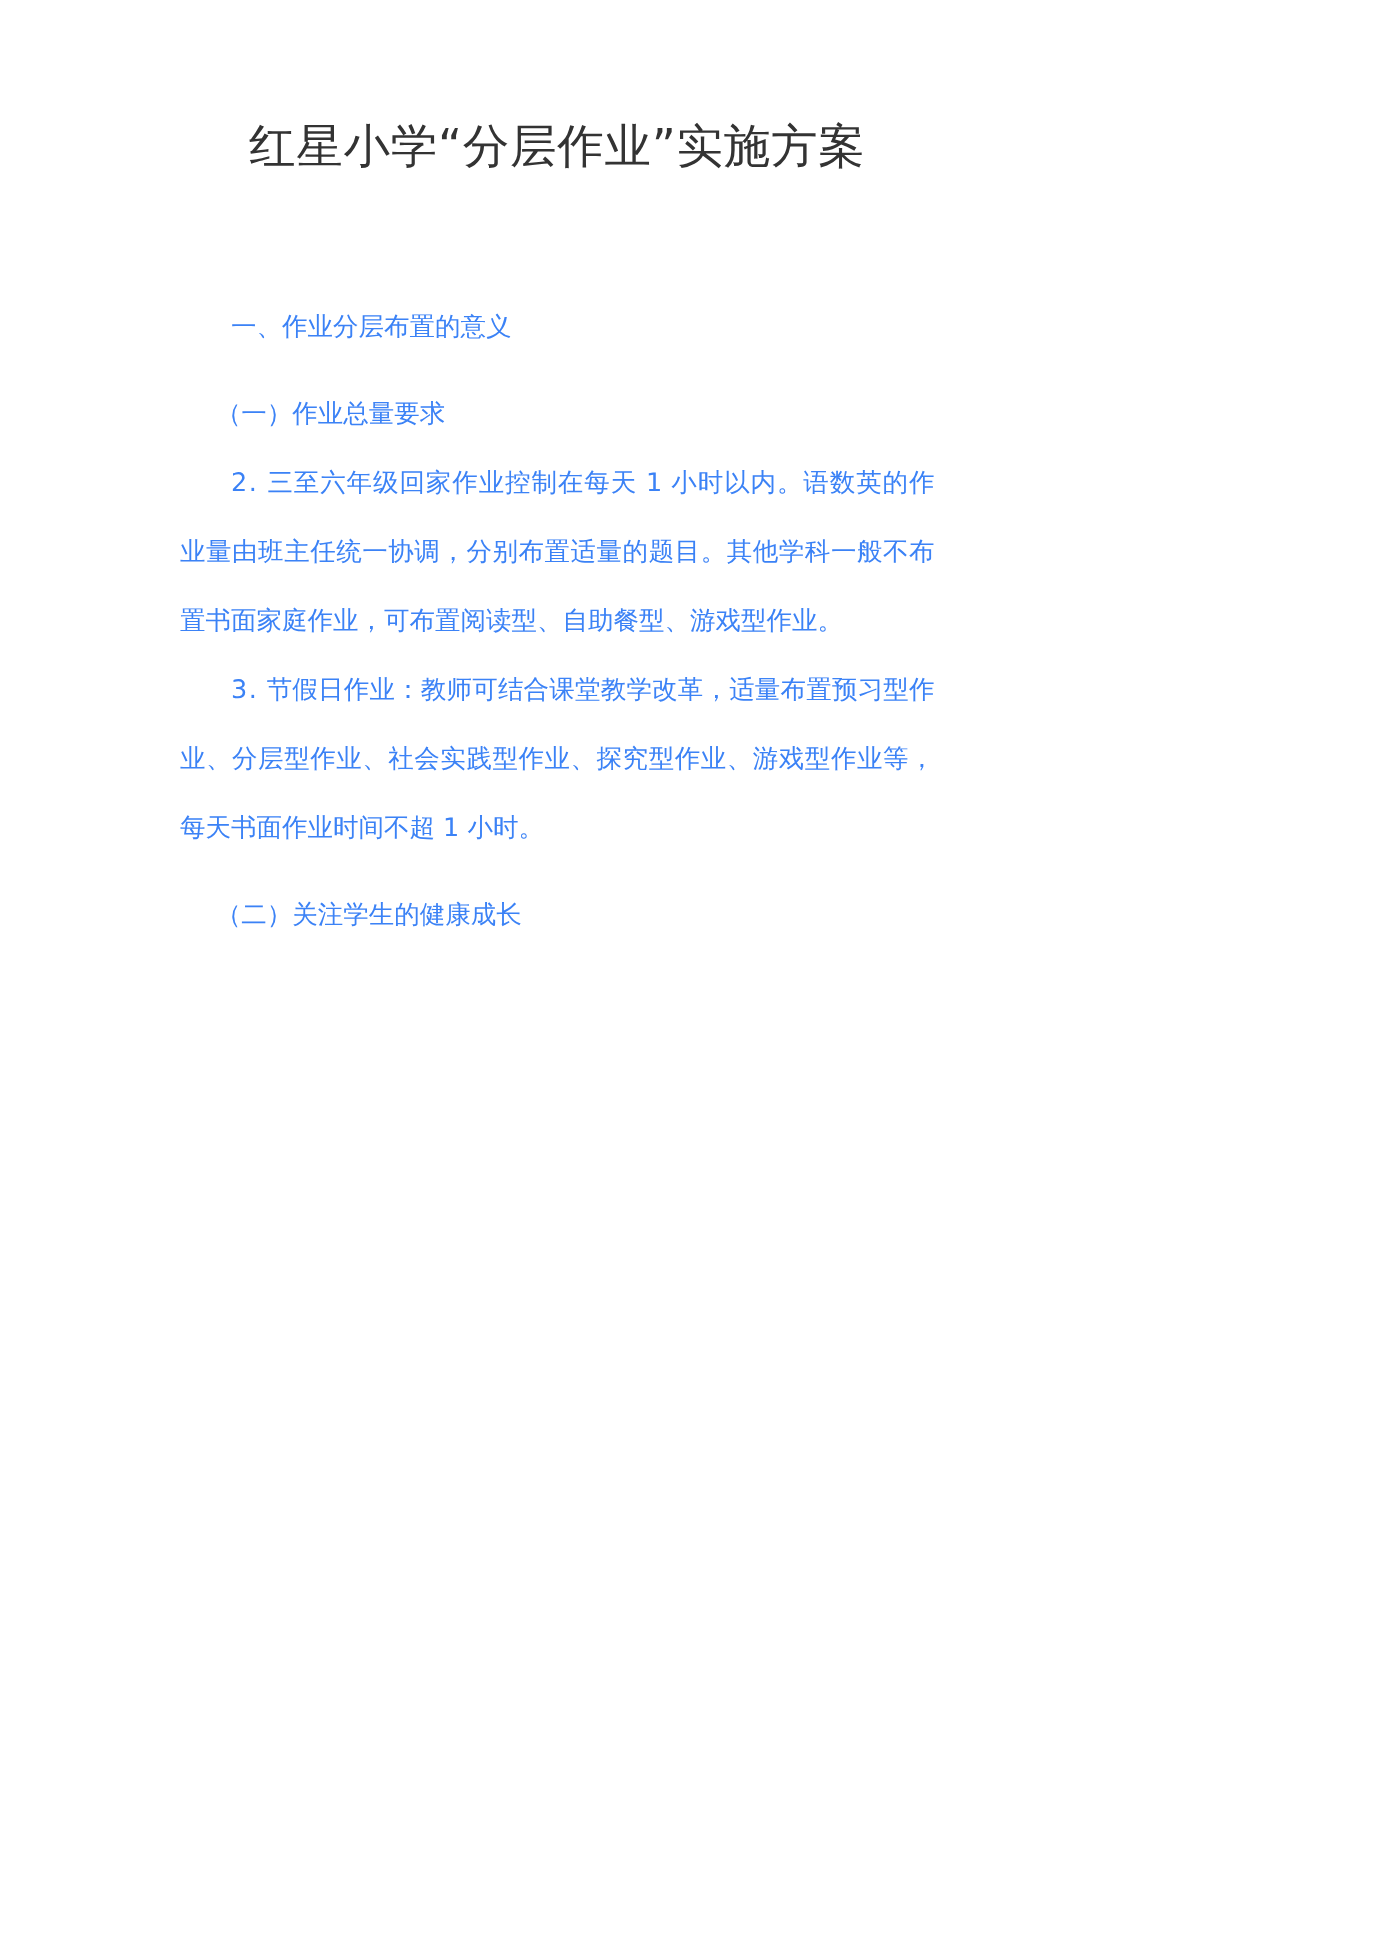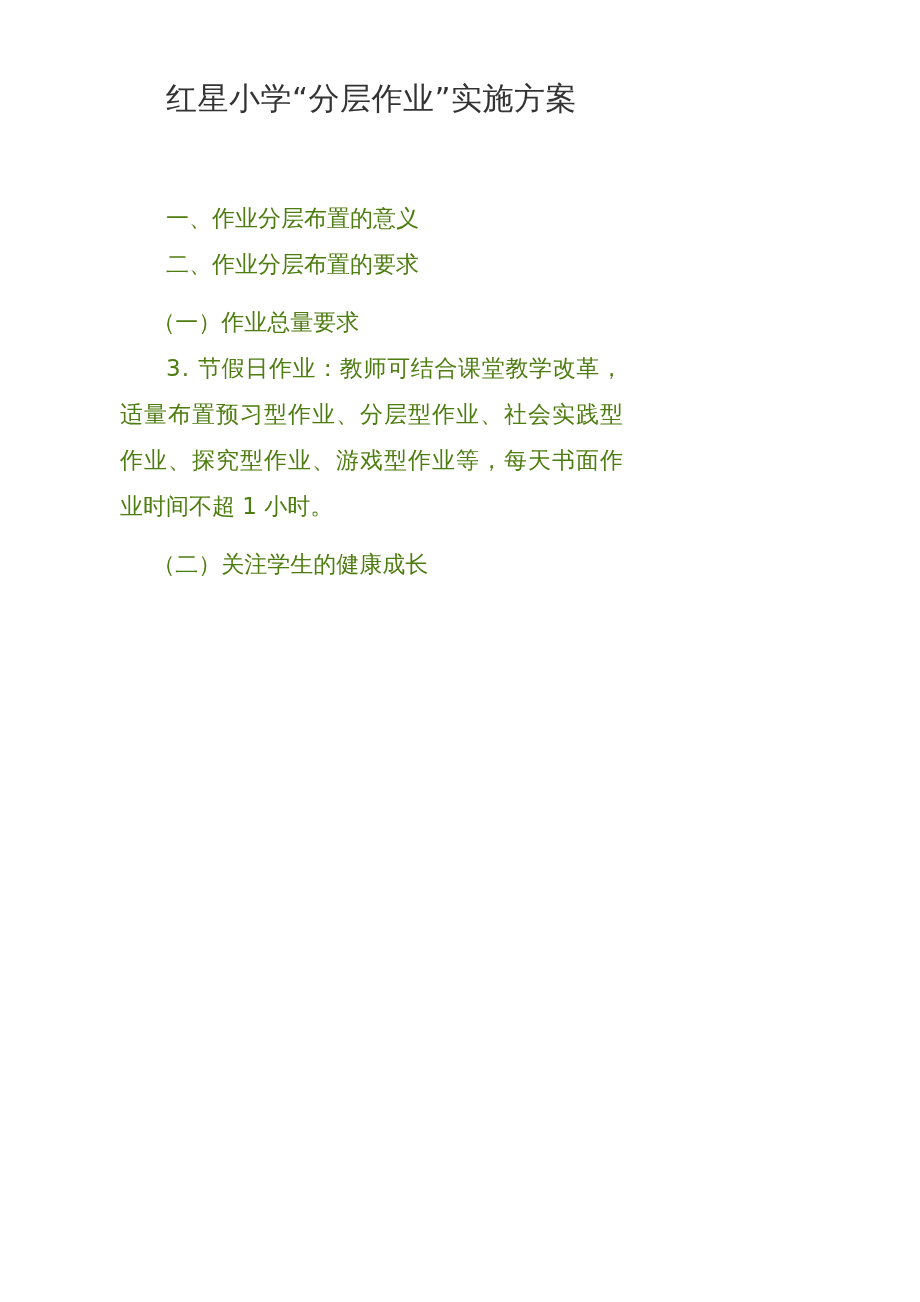--- a/index.html
+++ b/index.html
@@ -25,25 +25,25 @@
     margin: 0;
     font-size: 31px;
     line-height: 44px;
     font-weight: 400;
     text-align: center;
     color: #333333;
     letter-spacing: 0.5px;
   }
   p {
     margin: 0;
-    font-size: 23px;
+    font-size: 17px;
     line-height: 46px;
     font-weight: 400;
     text-align: justify;
-    color: #4d7c0f;
+    color: #3b82f6;
   }
   .h-level1 {
     text-indent: 2em;
   }
   .h-level1-first {
     margin-top: 75px;
   }
   .body-para {
     text-indent: 2em;
   }
@@ -61,23 +61,23 @@
 </head>
 <body>
 
 <div class="page">
 
   <h1 class="doc-title">红星小学“分层作业”实施方案</h1>
 
   <p class="h-level1 h-level1-first">一、作业分层布置的意义</p>
 
 
-  <p class="h-level1">二、作业分层布置的要求</p>
 
   <p class="h-level2">（一）作业总量要求</p>
 
 
+  <p class="list-item"><span class="item-num">2.</span> <span>三至六年级回家作业控制在每天 1 小时以内。语数英的作业量由班主任统一协调，分别布置适量的题目。其他学科一般不布置书面家庭作业，可布置阅读型、自助餐型、游戏型作业。</span></p>
 
   <p class="list-item"><span class="item-num">3.</span> <span>节假日作业：教师可结合课堂教学改革，适量布置预习型作业、分层型作业、社会实践型作业、探究型作业、游戏型作业等，每天书面作业时间不超 1 小时。</span></p>
 
   <p class="h-level2">（二）关注学生的健康成长</p>
 
 </div>
 
 </body></html>

